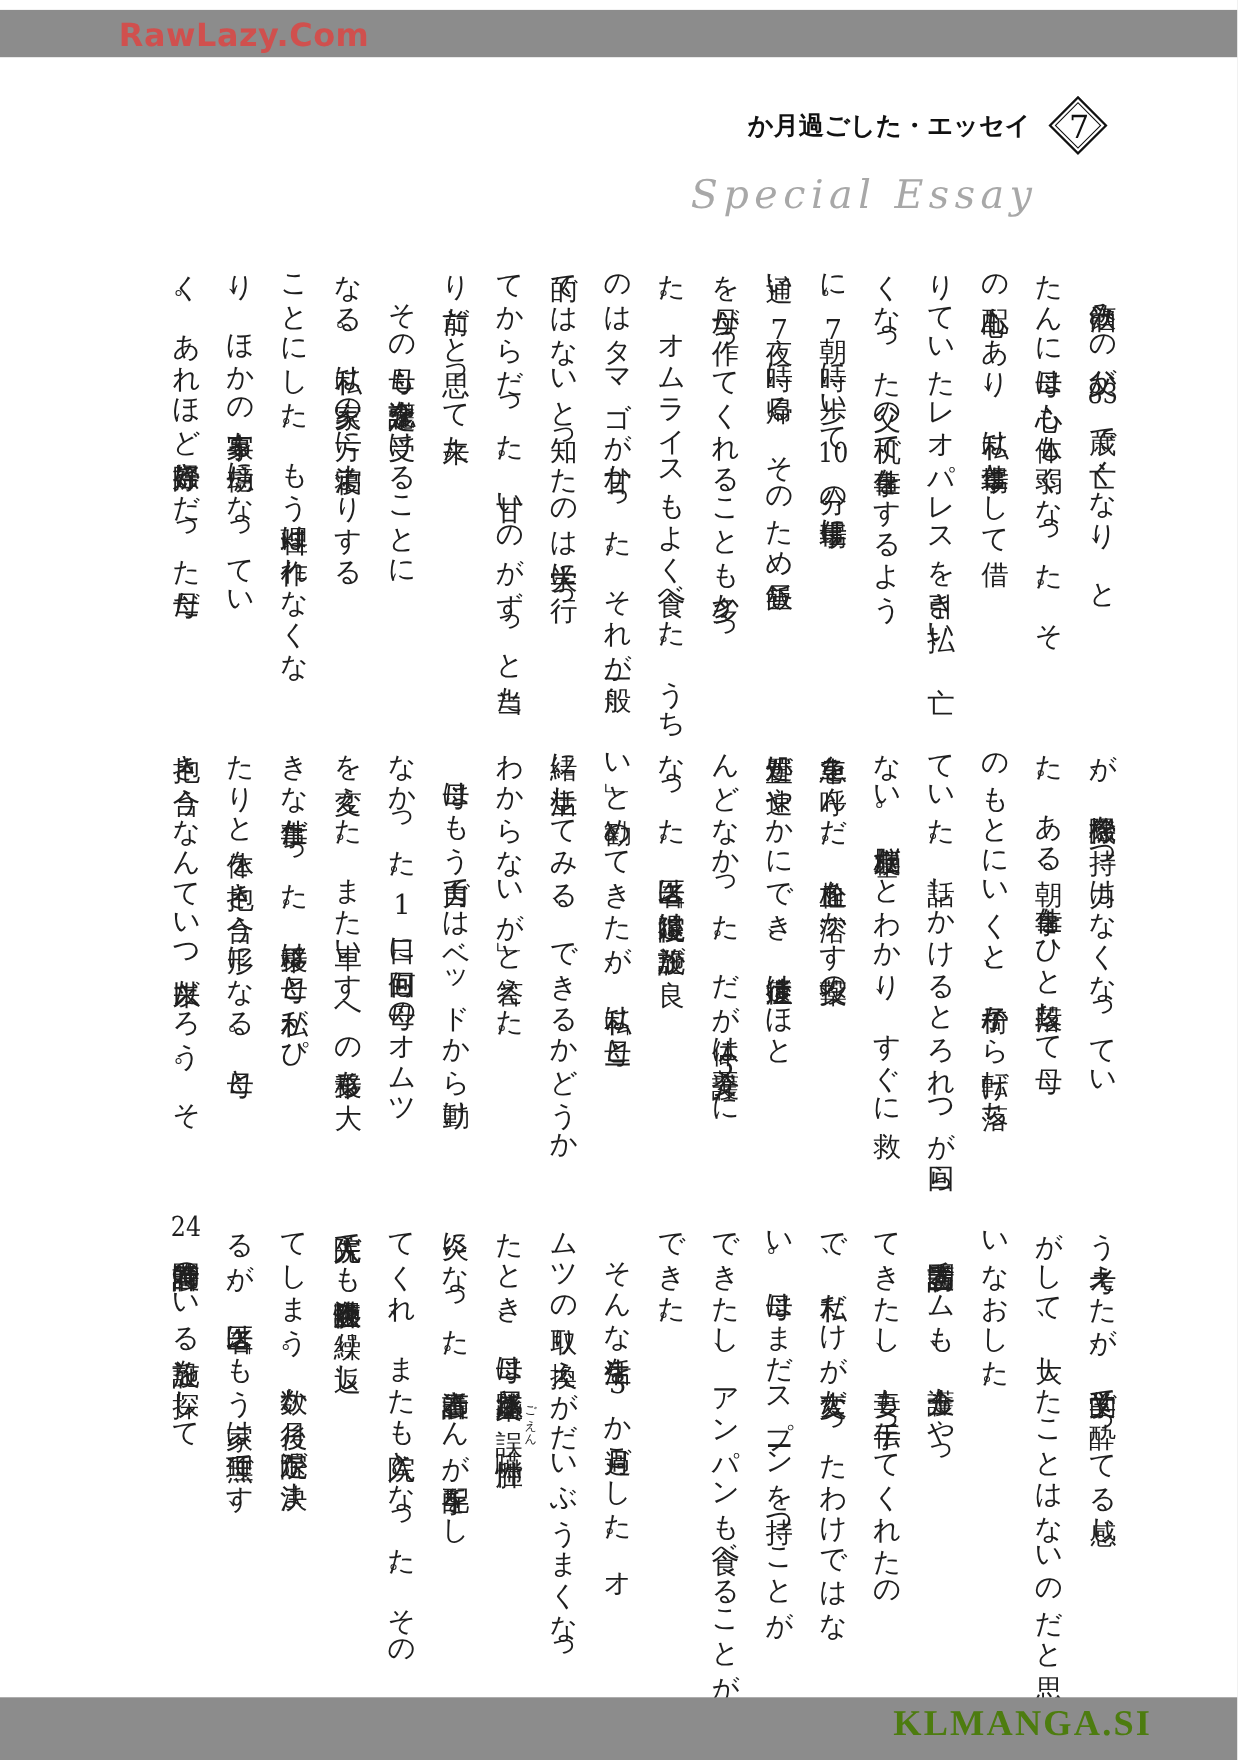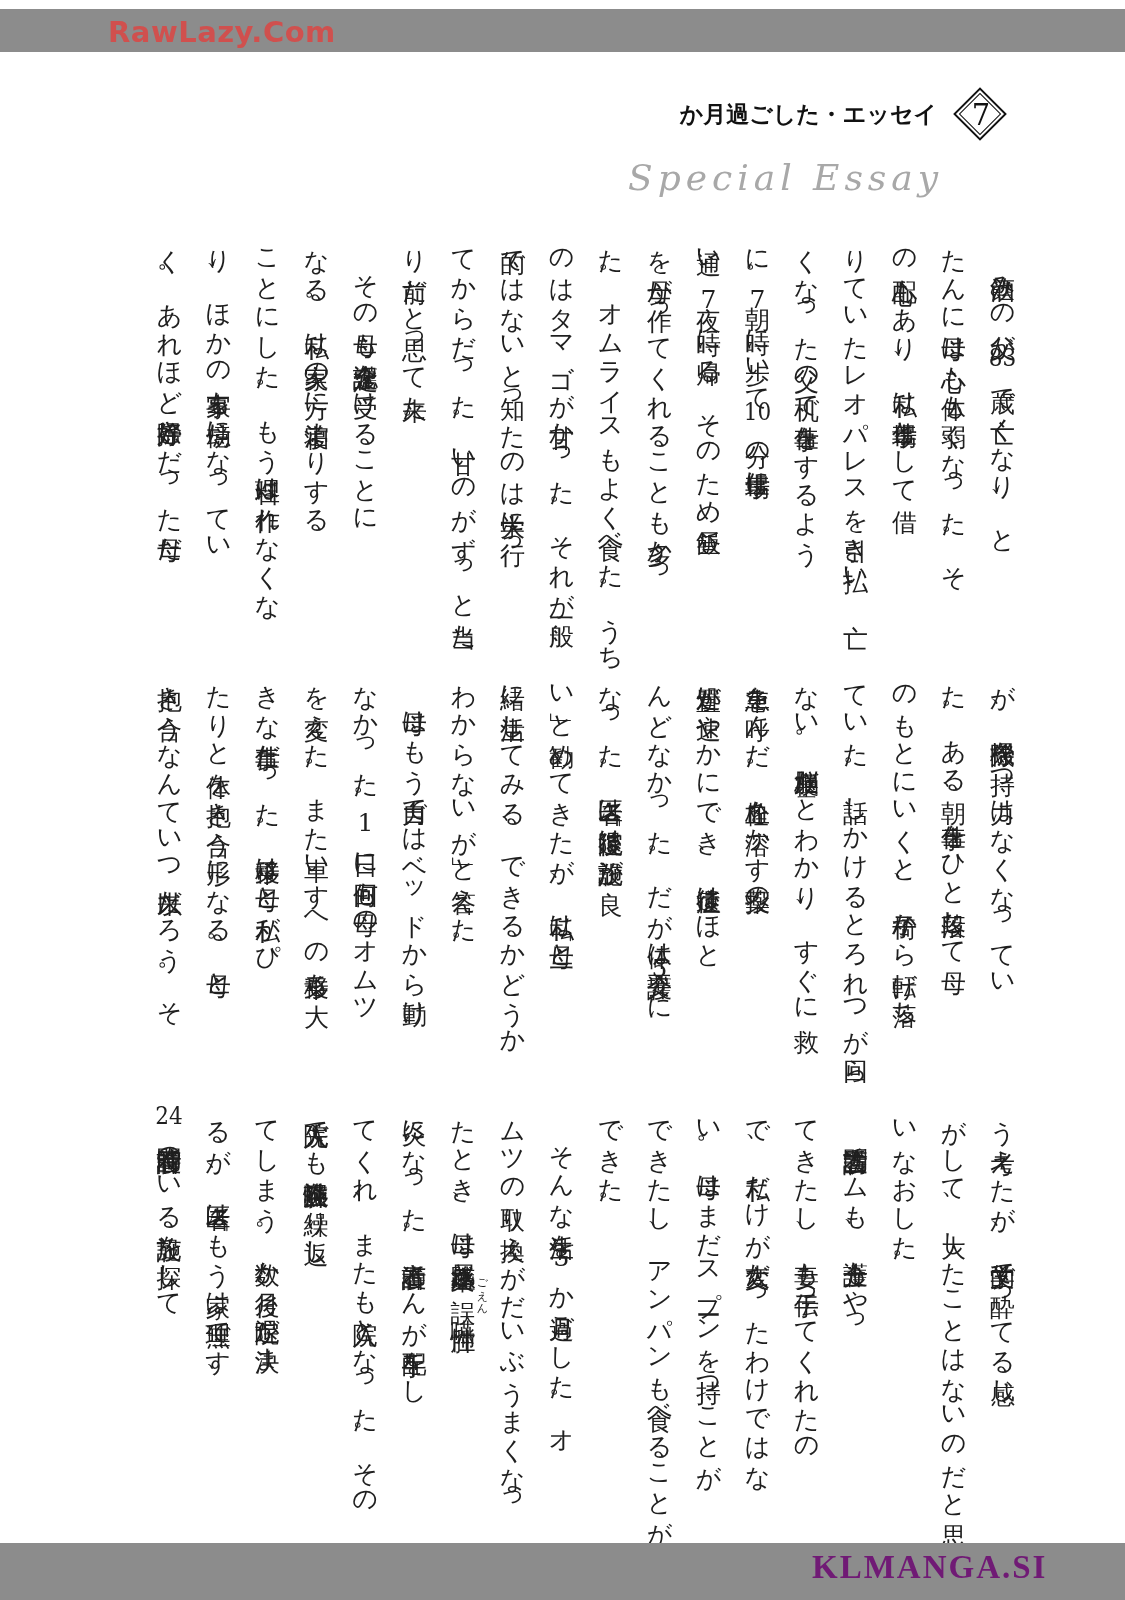--- a/index.html
+++ b/index.html
@@ -14,21 +14,21 @@
   #top-bar { top:9px; height:43px; }
   #bottom-bar { top:1543px; height:57px; }
   #top-wm {
     position:absolute; left:108px; top:15px;
     font-family:"DejaVu Sans","Liberation Sans",sans-serif;
     font-weight:700; font-size:29px; color:#d0504e; letter-spacing:0.5px;
   }
   #bottom-wm {
     position:absolute; left:812px; top:1549px;
     font-family:"Liberation Serif","DejaVu Serif",serif;
-    font-weight:700; font-size:33px; color:#701a75; letter-spacing:2px;
+    font-weight:700; font-size:33px; color:#4d7c0f; letter-spacing:2px;
   }
 
   
   #title-en {
     position:absolute; left:628px; top:112px; z-index:1;
     font-family:"DejaVu Serif","Liberation Serif",serif;
     font-style:italic; font-size:36px; color:#a8a8a8; letter-spacing:5px;
     white-space:nowrap;
     margin-top:45px;
   }

